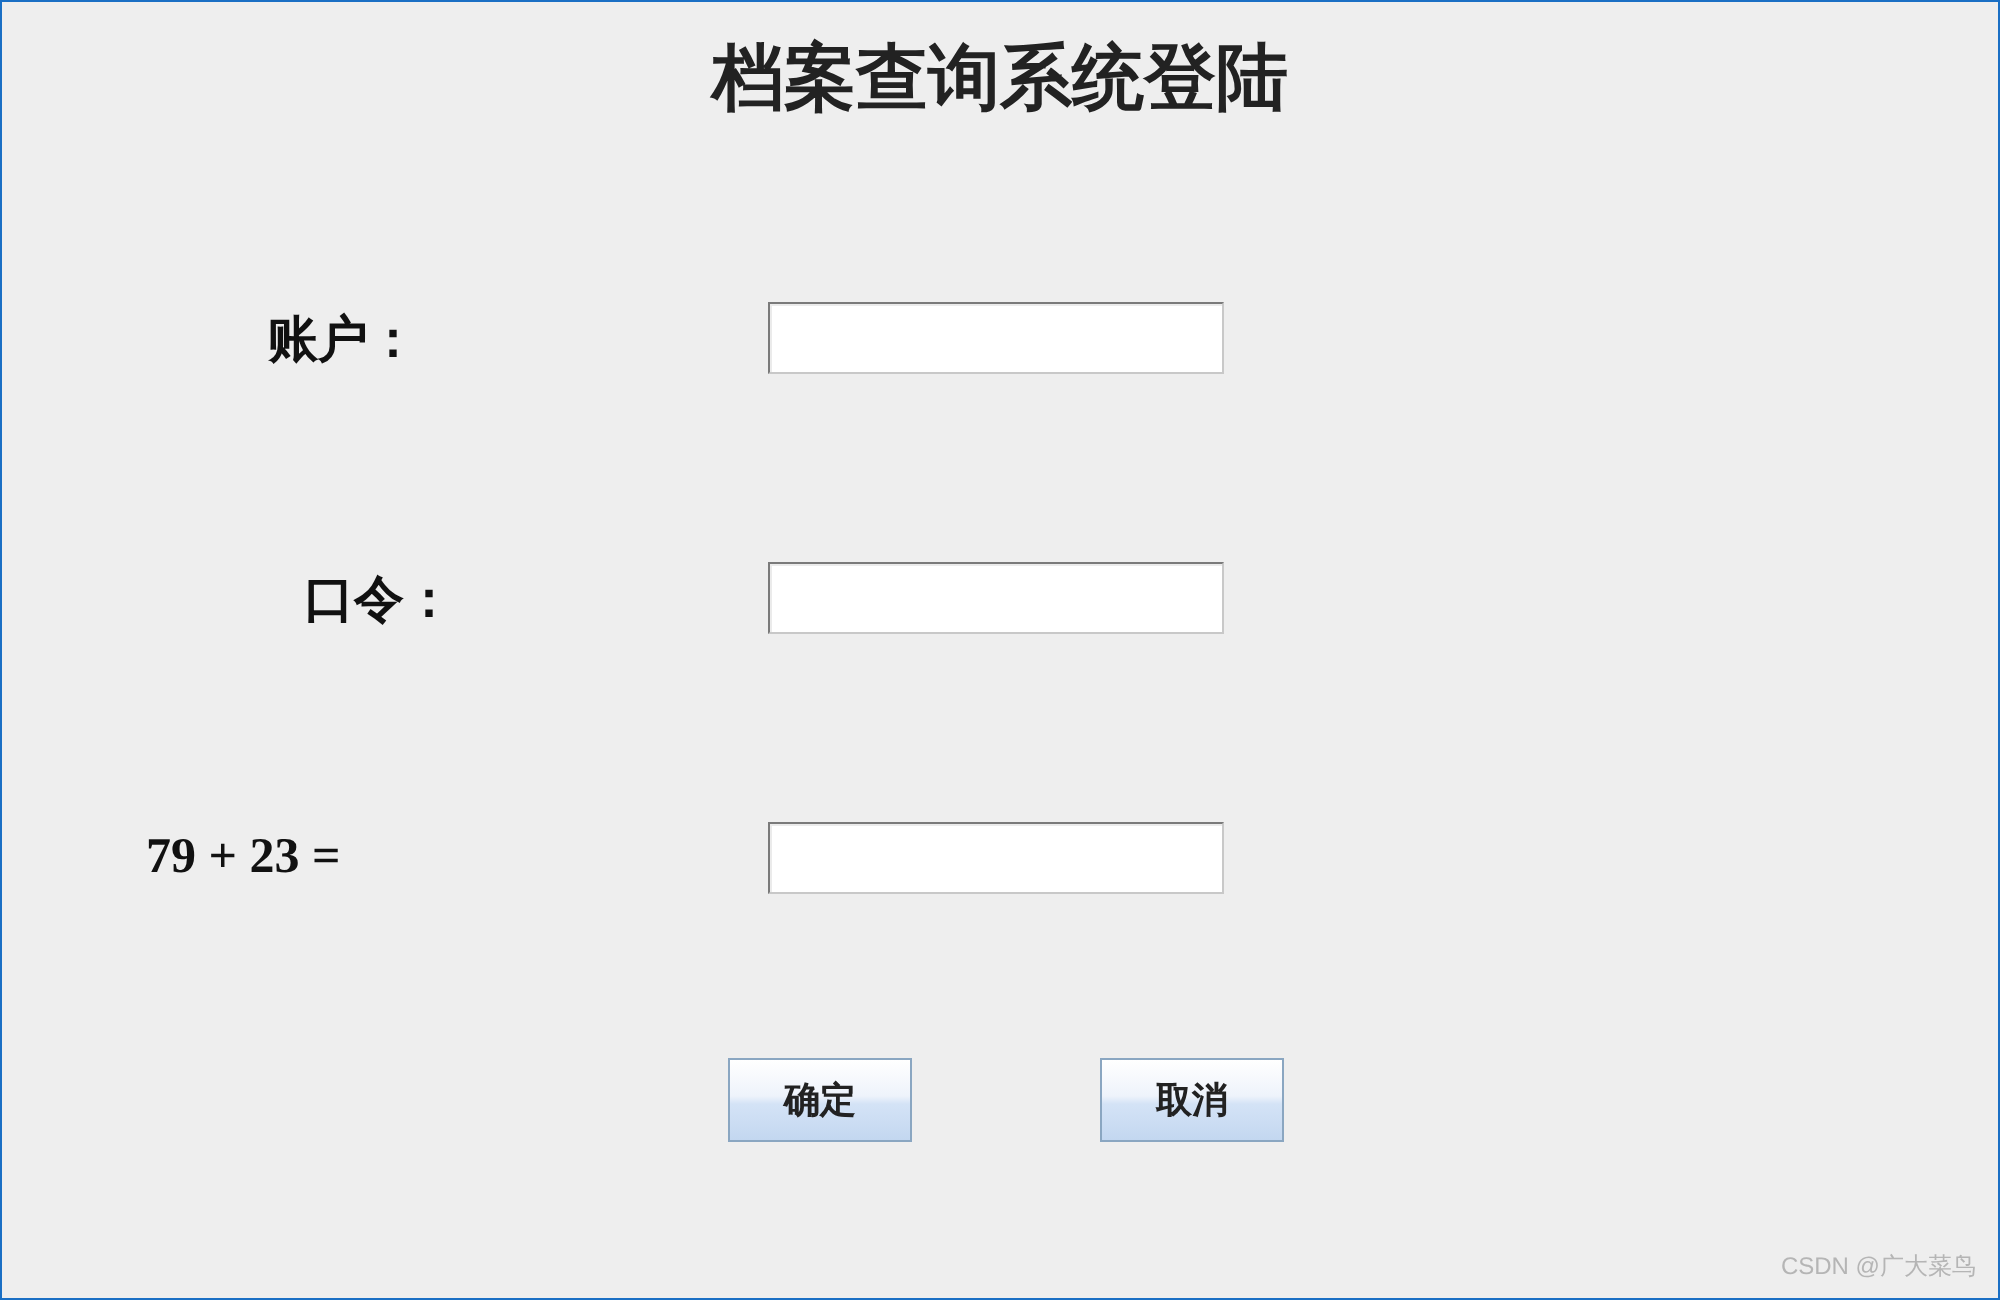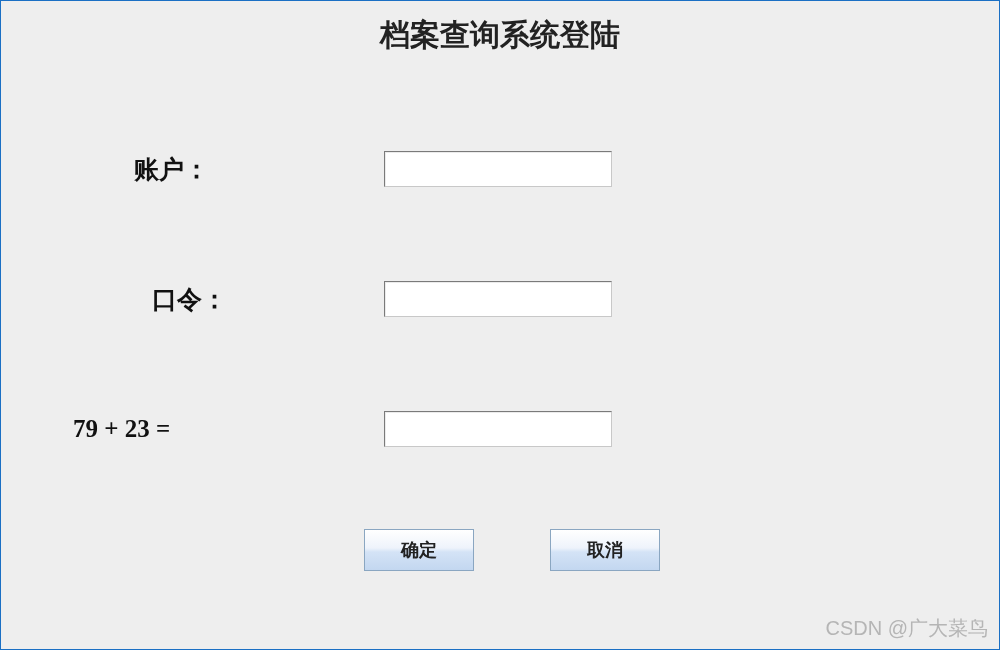--- a/index.html
+++ b/index.html
@@ -56,21 +56,21 @@
     }
     .inner-panel {
       background: #eeeeee;
       width: 100%;
       height: 100%;
       position: relative;
     }
     .heading {
       text-align: center;
       font-family: SimSun, "Songti SC", serif;
-      font-size: 30px;
+      font-size: 36px;
       font-weight: bold;
       color: #222;
       padding-top: 6px;
     }
     .form-row {
       position: absolute;
       left: 0;
       width: 100%;
       display: flex;
       align-items: center;
@@ -104,38 +104,38 @@
       outline: none;
     }
     .button-row {
       position: absolute;
       top: 520px;
       left: 0;
       width: 100%;
     }
     .jbutton {
       position: absolute;
-      width: 110px;
+      width: 92px;
       height: 42px;
       background: linear-gradient(to bottom, #ffffff 0%, #eef3fb 45%, #d4e3f6 55%, #c3d7f0 100%);
       border: 1px solid #8aa6c1;
       font-family: SimSun, "Songti SC", serif;
       font-size: 18px;
       font-weight: bold;
       color: #222;
       cursor: pointer;
     }
     .btn-ok { left: 355px; }
     .btn-cancel { left: 541px; }
     .watermark {
       position: absolute;
       right: 12px;
       bottom: 8px;
       color: rgba(170,170,170,0.85);
-      font-size: 20px;
+      font-size: 12px;
       font-family: "Microsoft YaHei", sans-serif;
       pointer-events: none;
     }
   </style>
 </head>
 <body>
 
 <div class="window">
 
   <div class="content">

